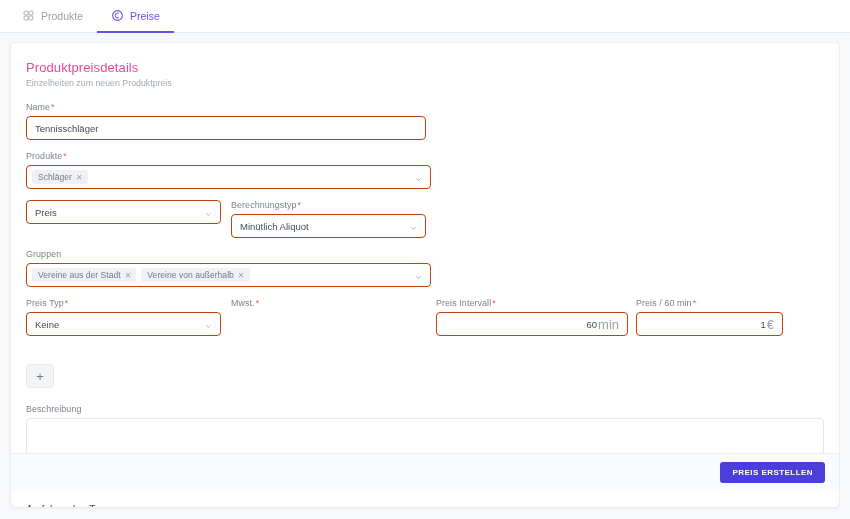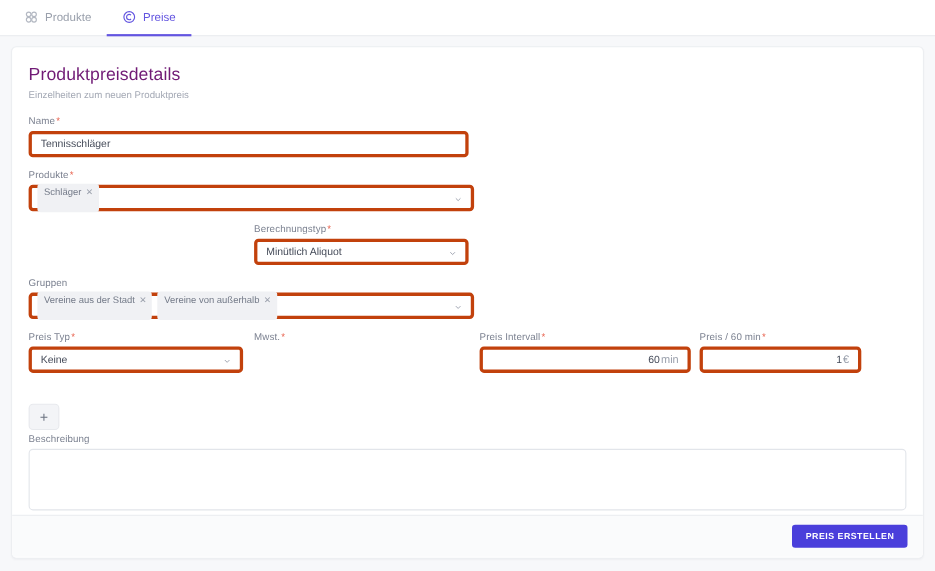--- a/index.html
+++ b/index.html
@@ -41,21 +41,21 @@
     left: 10px; top: 42px;
     width: 830px; height: 466px;
     background: #ffffff;
     border: 1px solid #eceef1;
     border-radius: 5px;
     box-shadow: 0 1px 2px rgba(16,24,40,.04);
     overflow: hidden;
   }
   .card-body { padding: 17px 15px 0 15px; }
 
-  .sec-title { font-size: 16px; color: #701a75; letter-spacing:.1px; }
+  .sec-title { font-size: 13px; color: #ec4899; letter-spacing:.1px; }
   .sec-sub { font-size: 8.8px; color: #a3a8b4; margin-top: 3px; }
 
   
   .grid { display: flex; flex-wrap: wrap; margin-top: 14px; }
   .col-name  { width: 410px; padding-right: 10px; }
   .col-prod  { width: 405px; }
   .col-q     { width: 205px; padding-right: 10px; }
   .col-q2    { width: 205px; padding-right: 10px; }
   .col-grp   { width: 405px; }
   .col-int   { width: 200px; padding-right: 8px; }
@@ -68,44 +68,44 @@
     display: block;
     font-size: 8.9px;
     color: #7b8190;
     margin-bottom: 4px;
     letter-spacing: .1px;
   }
   label.flbl .req { color: #e8604c; margin-left: 1px; }
 
   .inp {
     height: 24px;
-    border: 3px solid #c2410c;
+    border: 1px solid #c2410c;
     border-radius: 4px;
     background: #fff;
     display: flex;
     align-items: center;
     padding: 0 8px;
     font-size: 9.5px;
     color: #454b59;
     position: relative;
   }
   .inp.numeric { justify-content: flex-end; gap: 1px; }
-  .unit { color: #9aa0ac; font-size: 10px; }
+  .unit { color: #9aa0ac; font-size: 13px; }
   .inp .caret {
     position: absolute; right: 8px; top: 50%;
     transform: translateY(-50%);
     width: 7px; height: 7px;
   }
   .inp.select { padding-right: 20px; }
   .inp.tagbox { gap: 5px; padding-left: 5px; }
 
   .tag {
     background: #f0f1f4;
     border-radius: 3px;
-    padding: 2px 5px 14px 6px;
+    padding: 2px 5px 2px 6px;
     font-size: 8.6px;
     color: #737a88;
     display: flex;
     align-items: center;
     gap: 4px;
     white-space: nowrap;
   }
   .tag .x { color: #9aa0ac; font-size: 8px; cursor: pointer; }
 
   .plusbtn {
@@ -114,21 +114,21 @@
     background: #f3f4f7;
     border-radius: 4px;
     display: flex; align-items: center; justify-content: center;
     color: #6b7280;
     font-size: 13px; line-height: 1;
     cursor: pointer;
   }
   .plus-wrap { padding-top: 17px; }
 
   
-  .descwrap { width: 100%; margin-top: 3px; }
+  .descwrap { width: 100%; margin-top: 16px; }
   .ta {
     width: 100%; height: 56px;
     border: 1px solid #e2e5ea;
     border-radius: 4px;
     background: #fff;
     resize: none;
     font-size: 9.5px;
     font-family: "Liberation Sans", sans-serif;
     padding: 6px 8px;
     color: #454b59;
@@ -147,21 +147,21 @@
     width: 10px; height: 10px;
     border-radius: 2px;
     background: #4a3fdb;
     display: flex; align-items: center; justify-content: center;
     flex: 0 0 auto;
   }
 
   
   .footer {
     position: absolute;
-    left: 0; bottom: 1px;
+    left: 0; bottom: 16px;
     width: 100%; height: 38px;
     background: #fafbfc;
     border-top: 1px solid #eceef1;
     display: flex; align-items: center; justify-content: flex-end;
     padding-right: 14px;
   }
   .primary-btn {
     background: #4a3fdb;
     color: #fff;
     font-size: 8px;
@@ -233,20 +233,28 @@
             <svg viewBox="0 0 10 10" fill="none" stroke="#9aa0ac" stroke-width="1.2">
                 <path d="M2 4l3 3 3-3"></path>
               </svg>
           </span>
         </div>
       </div>
     </div>
 
     <div class="grid" style="margin-top:0;">
       <div class="col-q fieldrow">
+        <div class="inp select">
+          <span>Preis</span>
+          <span class="caret">
+            <svg viewBox="0 0 10 10" fill="none" stroke="#9aa0ac" stroke-width="1.2">
+                <path d="M2 4l3 3 3-3"></path>
+              </svg>
+          </span>
+        </div>
       </div>
 
       <div class="col-q2 fieldrow">
         <label class="flbl">
           <span>Berechnungstyp</span><span class="req">*</span>
         </label>
         <div class="inp select">
           <span>Minütlich Aliquot</span>
           <span class="caret">
             <svg viewBox="0 0 10 10" fill="none" stroke="#9aa0ac" stroke-width="1.2">

